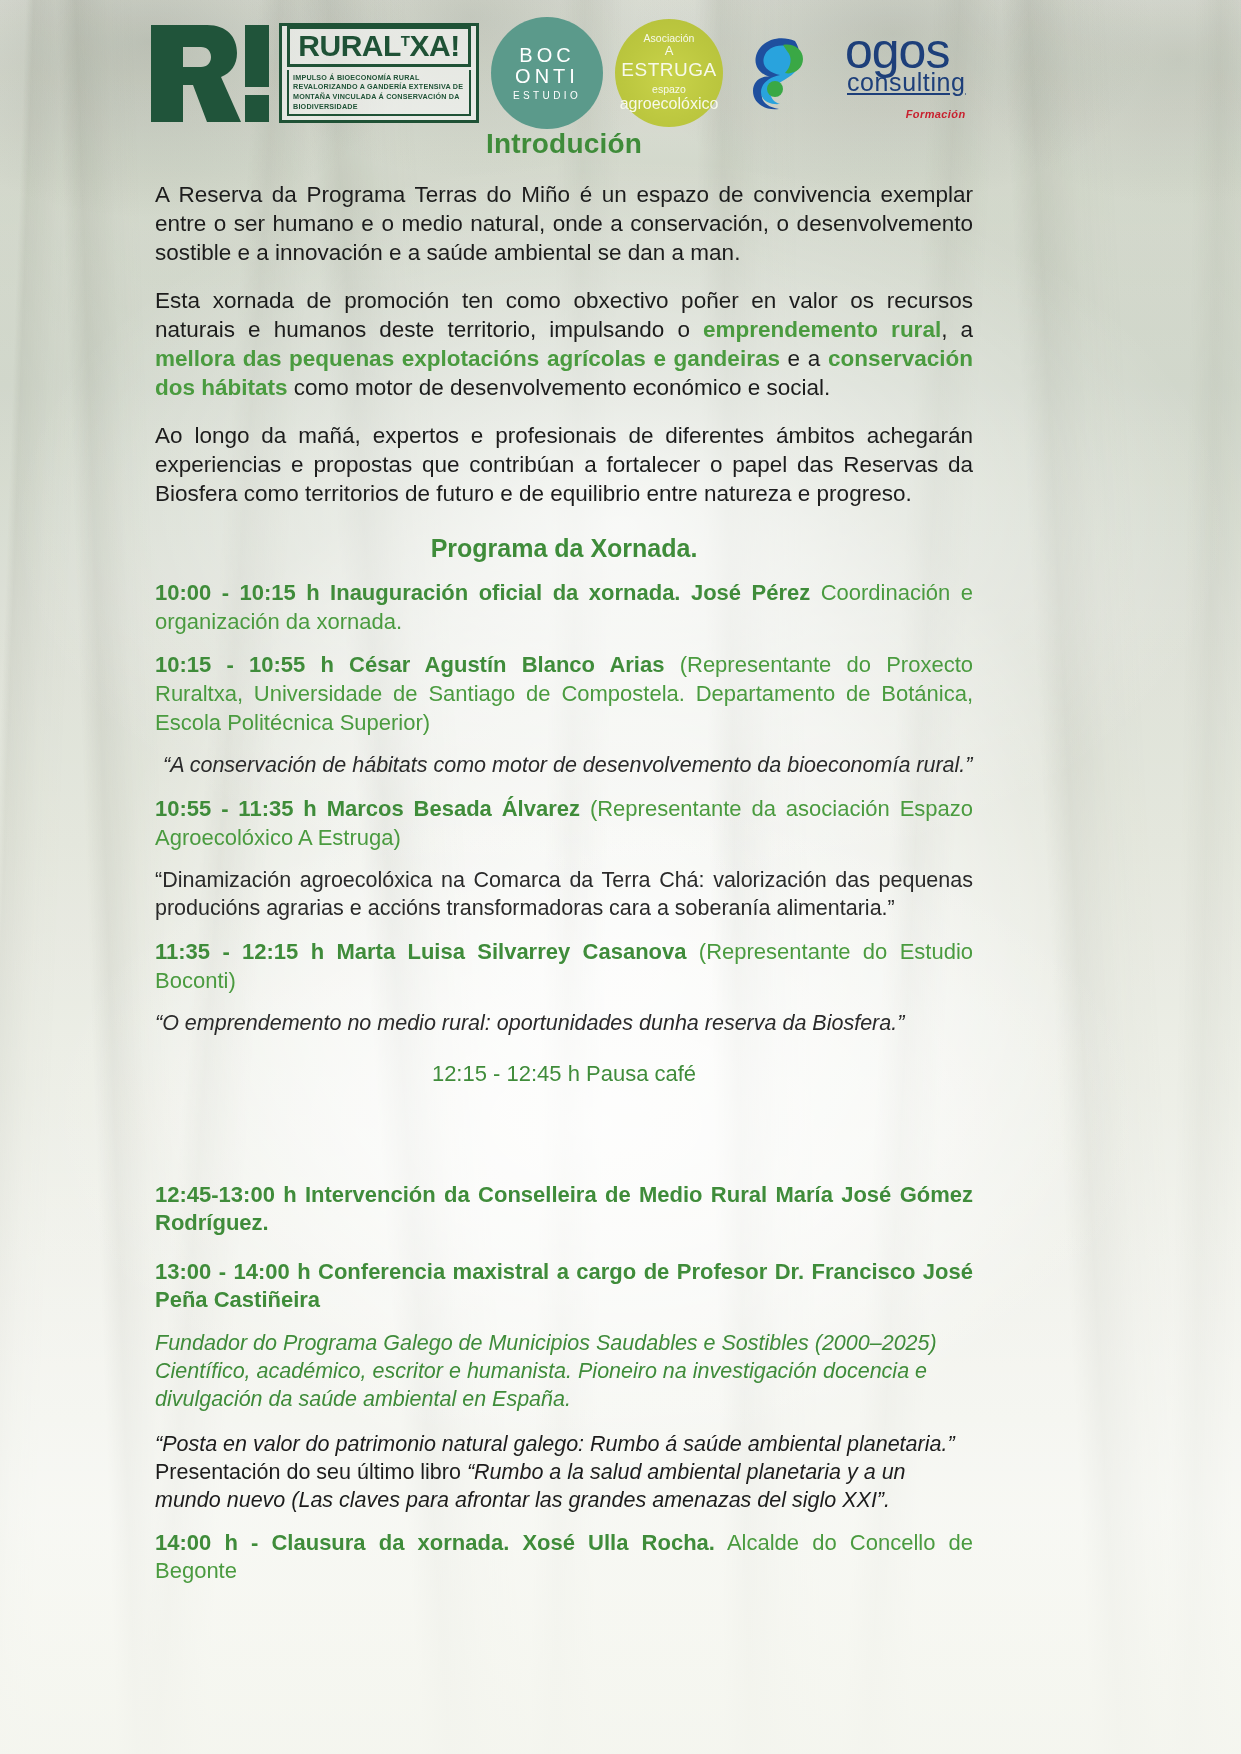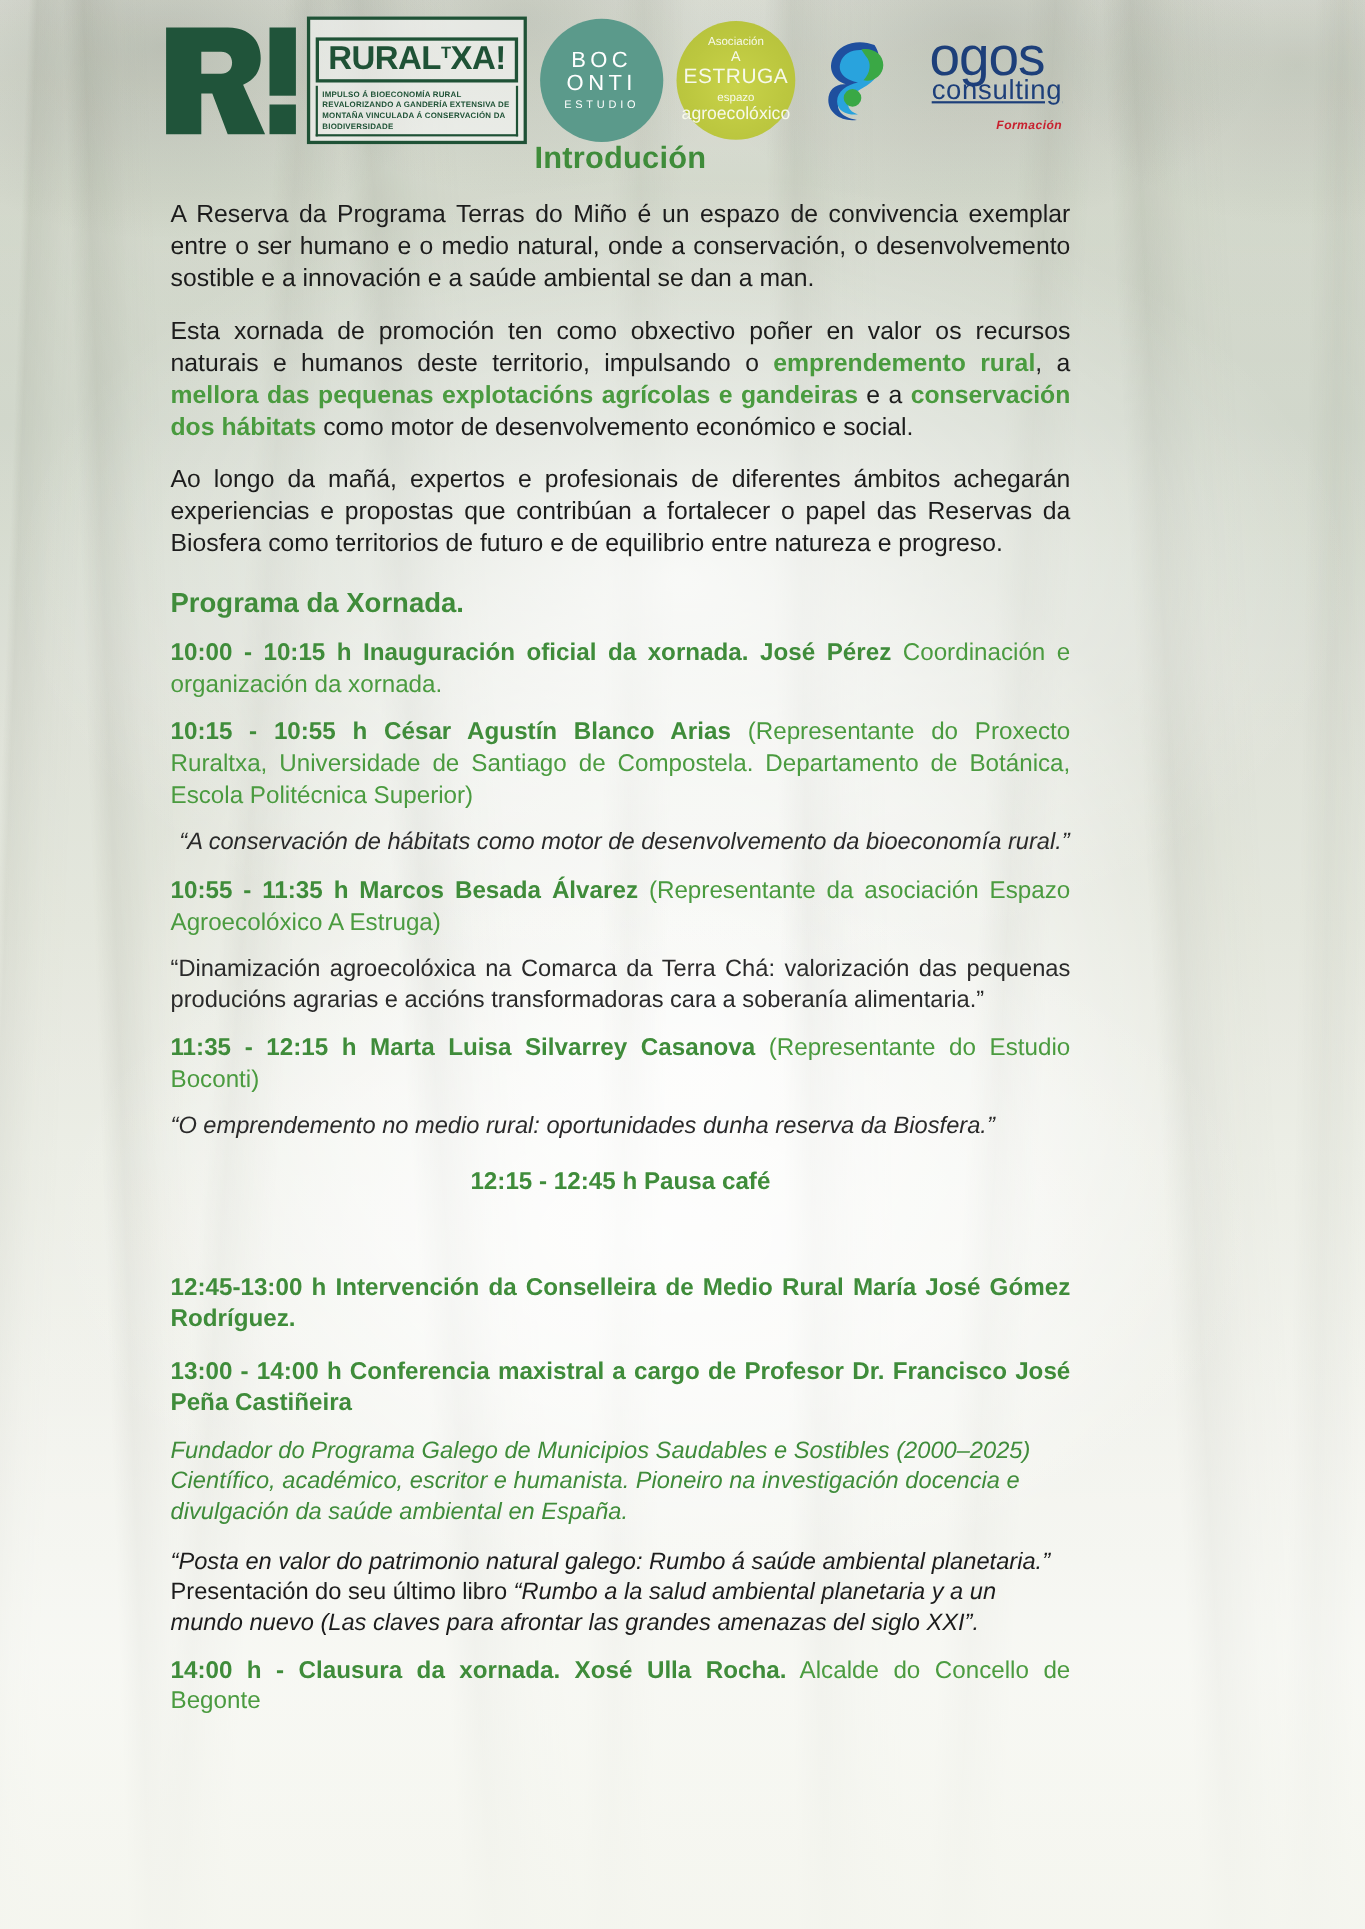--- a/index.html
+++ b/index.html
@@ -77,21 +77,21 @@
 
   
   .logo-rx { width: 128px; height: 105px; position: relative; flex: 0 0 auto; }
 
   
   .logo-ruraltxa {
     flex: 0 0 auto;
     width: 200px;
     border: 3px solid #1f5236;
     background: rgba(255,255,255,0.55);
-    padding: 16px 5px 4px 5px;
+    padding: 0 5px 4px 5px;
     box-sizing: border-box;
     margin-left: 6px;
   }
   .ruraltxa-word {
     border: 3px solid #1f5236;
     padding: 2px 4px 3px 4px;
     text-align: center;
     font-weight: 700;
     font-size: 30px;
     letter-spacing: -0.5px;
@@ -181,20 +181,21 @@
   h1.section-title {
     margin: 0 0 20px 0;
     text-align: center;
     font-size: 28px;
     font-weight: 700;
     color: #3f8c3a;
     letter-spacing: 0.2px;
   }
   h2.program-title {
     margin: 26px 0 16px 0;
+    text-align: center;
     font-size: 25px;
     font-weight: 700;
     color: #3f8c3a;
   }
   p {
     margin: 0 0 19px 0;
     font-size: 22.5px;
     line-height: 1.29;
     color: #1c1c1c;
     text-align: justify;
@@ -212,24 +213,24 @@
     font-size: 21.5px;
     line-height: 1.3;
     color: #2a2a2a;
     font-style: italic;
     text-align: justify;
   }
   .quote.noital { font-style: normal; }
   .quote.indent { text-indent: 8px; }
 
   .pausa {
-    margin: 22px 0 13px 0;
+    margin: 22px 0 38px 0;
     text-align: center;
     font-size: 22px;
-    font-weight: 700;
+    font-weight: 400;
     color: #3f8c3a;
   }
   .spacer-gap { height: 54px; }
 
   .bio-green {
     margin: 0 0 17px 0;
     font-size: 21.5px;
     line-height: 1.3;
     color: #3f8c3a;
     font-style: italic;

